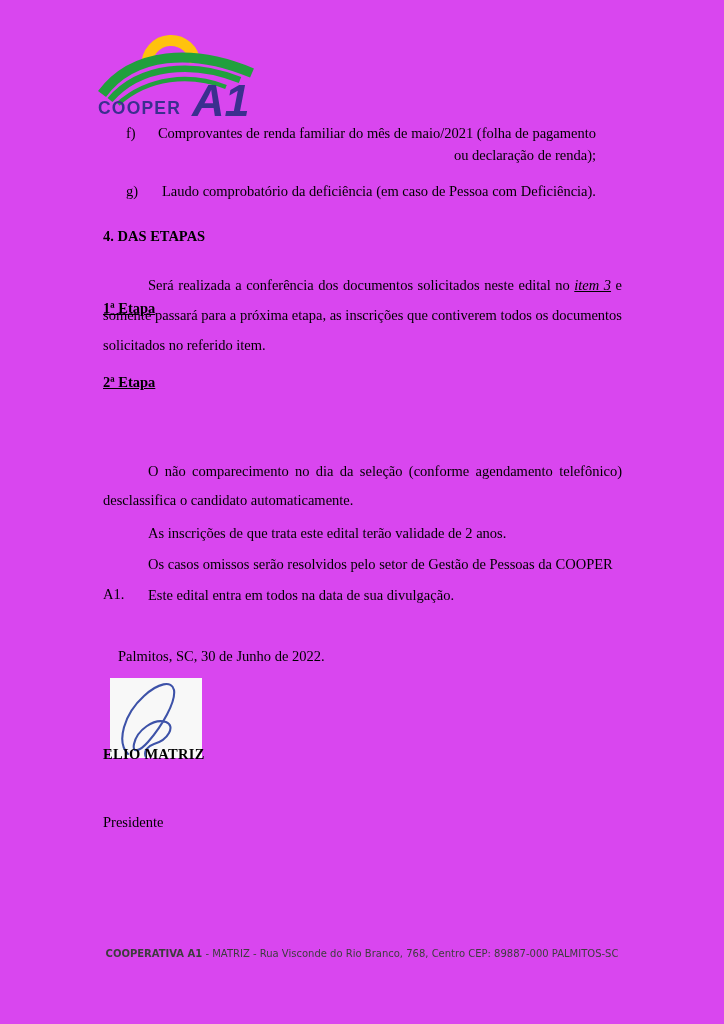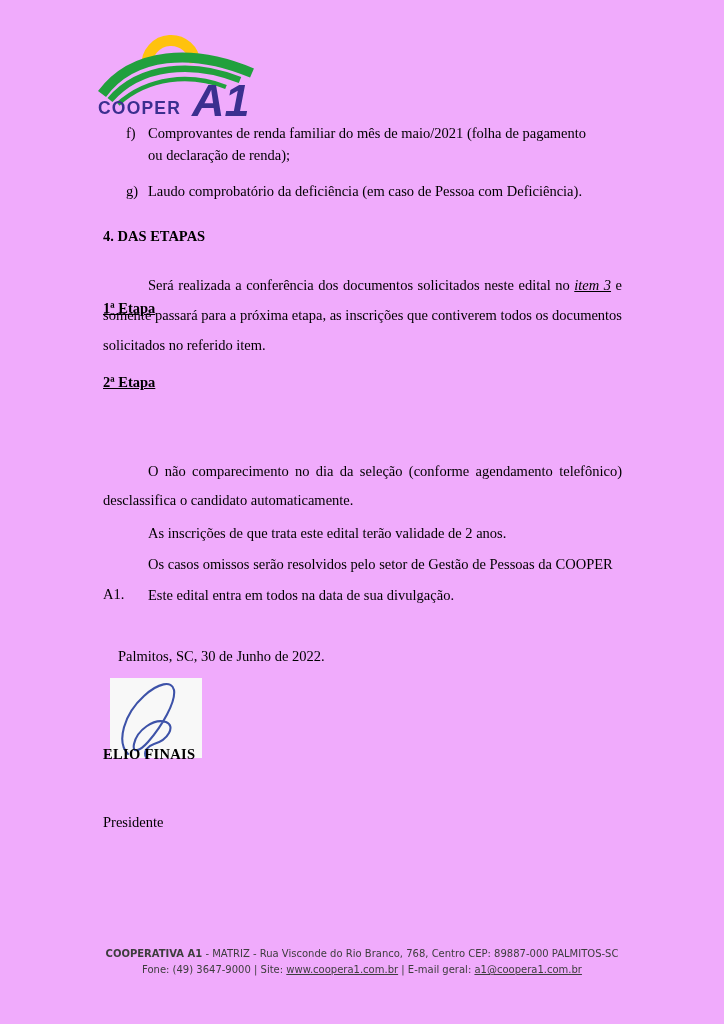--- a/index.html
+++ b/index.html
@@ -1,33 +1,33 @@
 <!DOCTYPE html>
 <html style="--c-purple: #3b2f8f; --c-green: #21a03d; --c-yellow: #ffc20d; --c-signature_blue: #3d52a8; --c-footer_text: #3d3d3d; --c-link_blue: #0563c1;"><head>
 <meta charset="utf-8">
 <style>
   html,body{margin:0;padding:0;background:#e8e8e8;}
   .page{
     position:relative;
     width:724px;height:1024px;
     margin:0 auto;
-    background:#f0abfc;
+    background:#d946ef;
     font-family:"Liberation Serif","DejaVu Serif",serif;
     font-size:14.5px;
     color:#000;
     overflow:hidden;
   }
   
   .logo{position:absolute;left:98px;top:30px;width:172px;height:90px;}
   .logo svg{width:100%;height:100%;}
   
   .doc-list{position:absolute;left:126px;top:122px;width:470px;}
   .doc-list .item{display:flex;margin-bottom:14px;line-height:1.52;}
   .doc-list .marker{width:22px;flex-shrink:0;}
-  .doc-list .item-text{width:448px;}
+  .doc-list .item-text{width:448px;text-align:right;}
   
   .h-bold{position:absolute;font-weight:bold;}
   .h-underline{text-decoration:underline;}
   
   .para{position:absolute;left:103px;width:519px;line-height:30px;text-indent:45px;}
   .just{text-align:justify;}
   .em-ital{font-style:italic;text-decoration:underline;}
   
   .dateline{position:absolute;left:118px;top:640px;margin-top:8px;}
   .signature{position:absolute;left:110px;top:678px;width:92px;height:80px;background:#f8f8f8;}
@@ -95,21 +95,20 @@
   <div class="para" style="top:580px;">Este edital entra em todos na data de sua divulgação.</div>
 
   <div class="dateline">Palmitos, SC, 30 de Junho de 2022.</div>
 
   <div class="signature">
     <svg viewBox="0 0 92 80">
       <path d="M 18 76 C 6 64 14 36 34 18 C 48 5 62 2 64 12 C 66 24 52 48 38 64 C 30 73 22 76 24 66 C 27 52 44 40 56 44 C 66 48 58 62 44 66 C 38 68 33 73 36 79" fill="none" stroke="var(--c-signature_blue,#3d52a8)" stroke-width="2.1" stroke-linecap="round"></path>
     </svg>
   </div>
 
-  <div class="signer-name">ELIO FINAIS</div>
+  <div class="signer-name">ELIO MATRIZ</div>
   <div class="signer-title">Presidente</div>
 
   <div class="footer">
     <div><span class="b">COOPERATIVA A1</span><span> - MATRIZ - Rua Visconde do Rio Branco, 768, Centro CEP: 89887-000 PALMITOS-SC</span></div>
-    <div><span>Fone: (49) 3647-9000 | Site: </span><a class="site-link">www.coopera1.com.br</a><span> | E-mail geral: </span><a class="email-link">a1@coopera1.com.br</a></div>
   </div>
 
 </div>
 
 </body></html>

